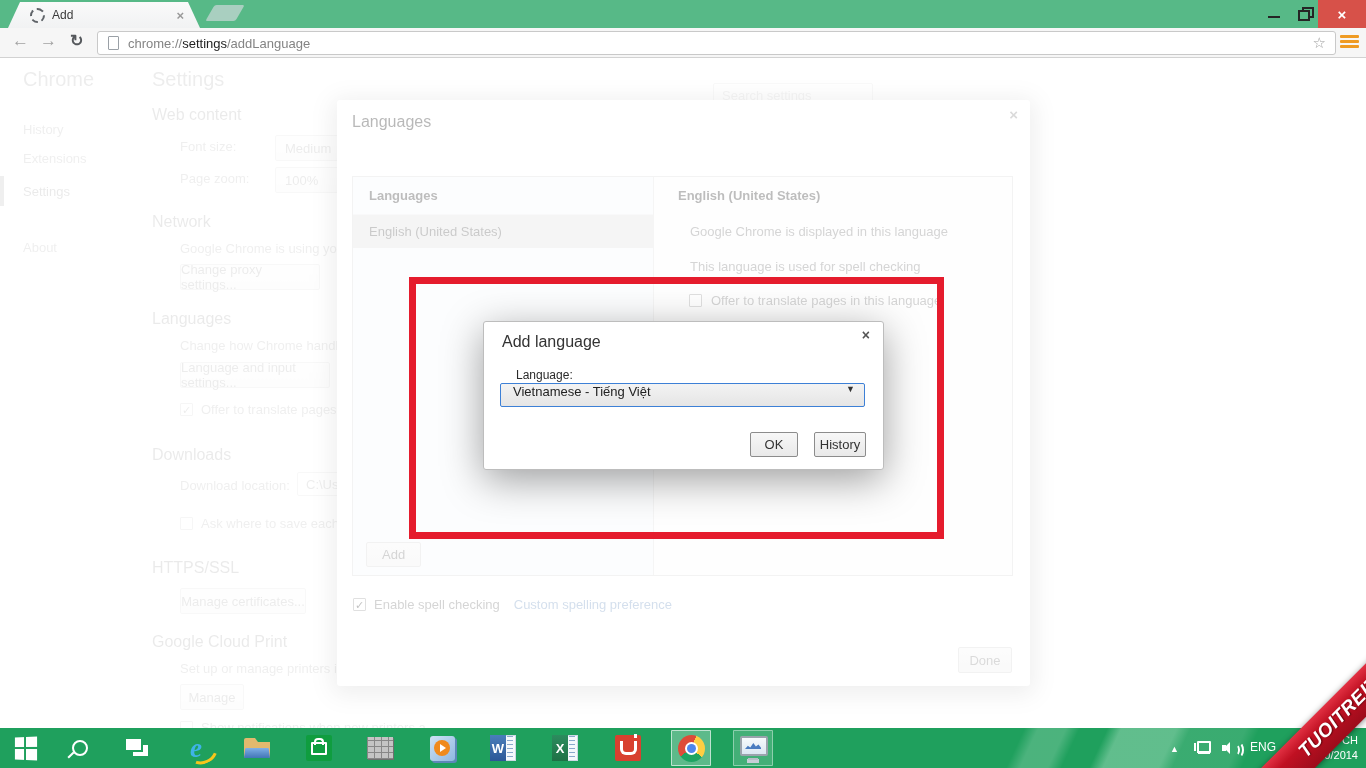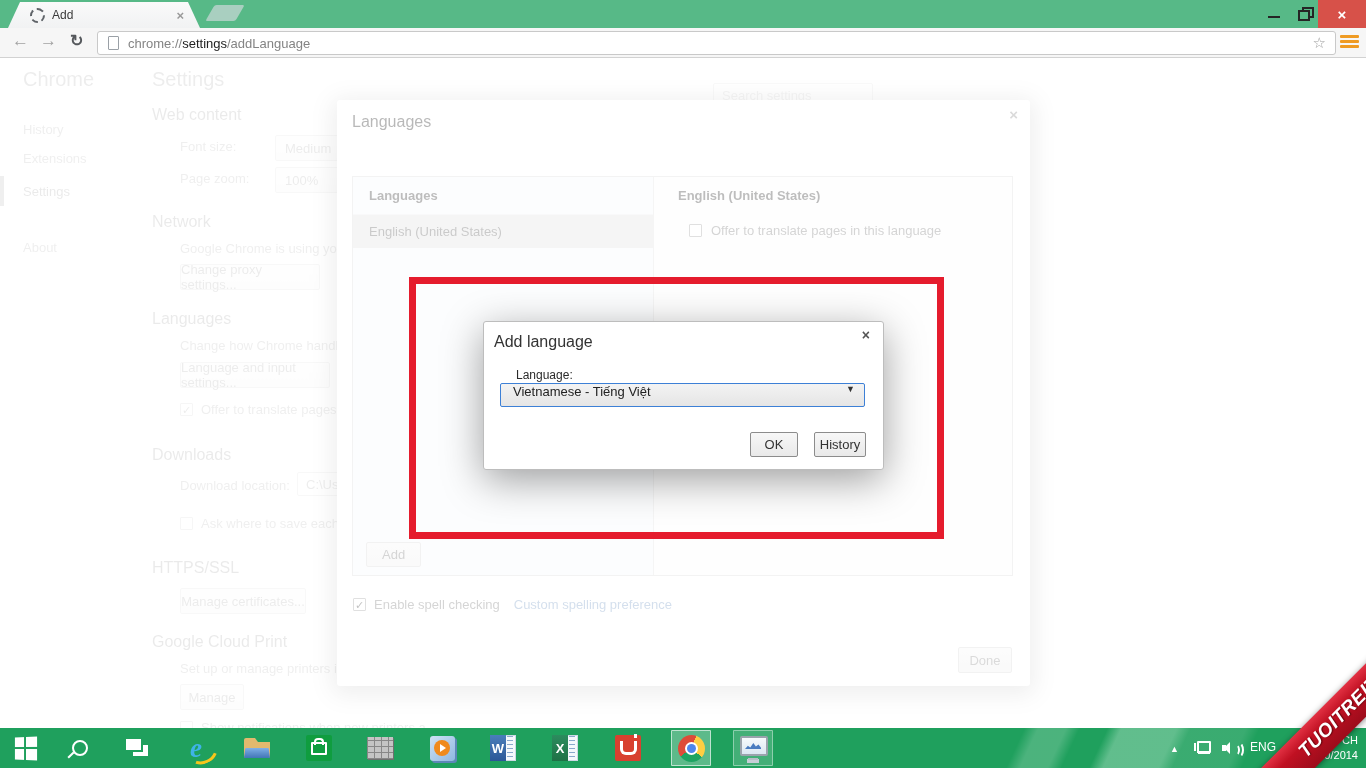--- a/index.html
+++ b/index.html
@@ -92,21 +92,21 @@
            display:flex;align-items:center;justify-content:center;}
 
   
   .redrect{position:absolute;left:409px;top:219px;width:535px;height:262px;border:7px solid #e51c2d;
            box-sizing:border-box;z-index:30;}
 
   
   .modal{position:absolute;left:483px;top:263px;width:401px;height:149px;background:#fff;border:1px solid #bdbdbd;
          border-radius:3px;box-shadow:0 10px 40px rgba(0,0,0,.38);z-index:40;box-sizing:border-box;}
   .modal .mclose{position:absolute;right:13px;top:5px;font-size:14px;font-weight:bold;color:#555;}
-  .modal .mtitle{position:absolute;left:10px;top:11px;font-size:16px;color:#333;}
+  .modal .mtitle{position:absolute;left:18px;top:11px;font-size:16px;color:#333;}
   .modal .mlabel{position:absolute;left:32px;top:46px;font-size:12px;color:#2b2b2b;}
   .langsel{position:absolute;left:16px;top:61px;width:365px;height:24px;border:1px solid #3d80d6;border-radius:2px;
            background:linear-gradient(#f3f3f3,#e5e5e5);display:flex;box-sizing:border-box;}
   .langsel .val{font-size:13px;color:#222;margin-left:12px;flex:1;}
   .langsel .car{font-size:9px;color:#333;margin-right:9px;}
   .mbtn{position:absolute;top:110px;height:25px;font-size:13px;color:#333;border:1px solid #8c8c8c;border-radius:2px;
         background:linear-gradient(#f7f7f7,#e9e9e9);display:flex;align-items:center;justify-content:center;box-sizing:border-box;}
   .okbtn{left:266px;width:48px;} .cancelbtn{left:330px;width:52px;}
 
   
@@ -291,20 +291,22 @@
       <span class="dclose">×</span>
       <div class="dtitle">Languages</div>
       <div class="listbox">
         <div class="lpane">
           <div class="lhdr">Languages</div>
           <div class="lrow sel-row">English (United States)</div>
           <div class="addbtn">Add</div>
         </div>
         <div class="rpane">
           <div class="rhdr">English (United States)</div>
+          <div class="rline">Google Chrome is displayed in this language</div>
+          <div class="rline">This language is used for spell checking</div>
           <div class="rcheck">
             <span class="cb"></span>
             <span>Offer to translate pages in this language</span>
           </div>
         </div>
       </div>
       <div class="spellrow">
         <span class="cb">✓</span>
         <span>Enable spell checking</span>
         <span class="lnk">Custom spelling preference</span>

